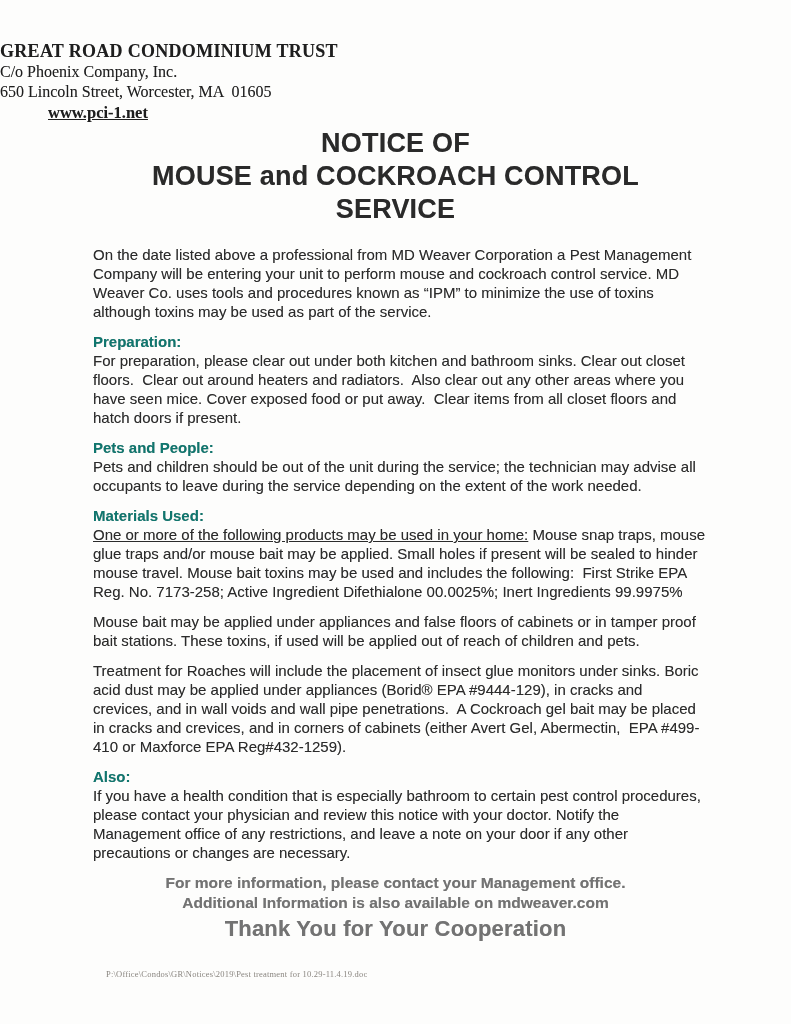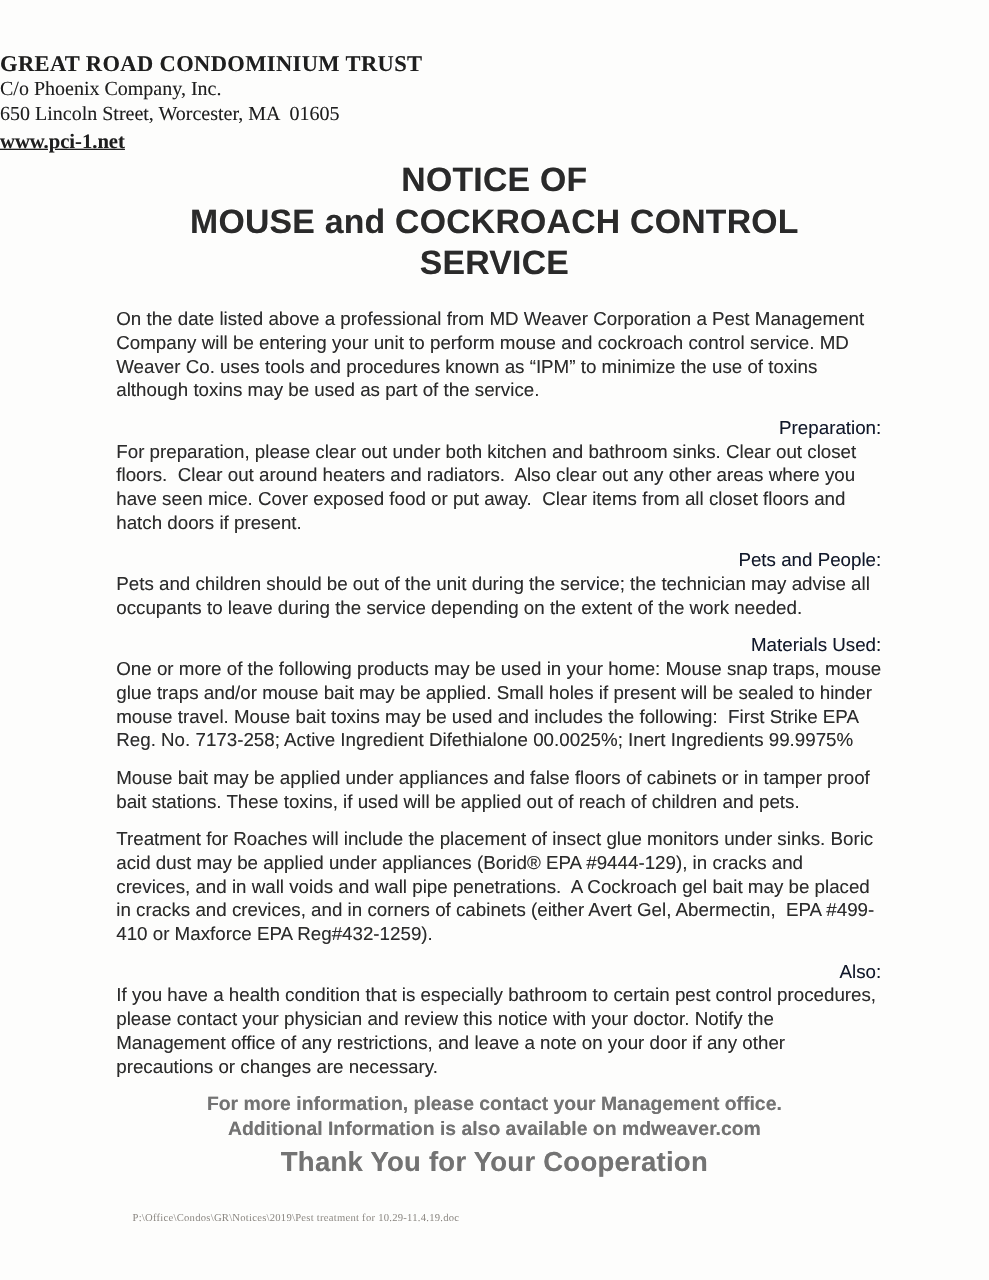--- a/index.html
+++ b/index.html
@@ -17,41 +17,41 @@
     color: #2b2b2b;
     text-shadow: 0 0 0.4px rgba(30,30,30,0.35);
     position: relative;
   }
   .letterhead {
     font-family: "Liberation Serif", serif;
     color: #1e1e1e;
   }
   .org { font-size: 18px; font-weight: 700; line-height: 22px; letter-spacing: 0.3px; }
   .lh  { font-size: 16px; line-height: 20px; white-space: pre-wrap; }
-  .webwrap { line-height: 22px; }
+  .webwrap { line-height: 22px; padding-left: 48px; }
   .web { font-size: 16.5px; font-weight: 700; text-decoration: underline; }
   .title {
     margin-top: 3px;
     text-align: center;
     font-weight: 700;
     font-size: 27px;
     line-height: 33px;
     color: #2a2a2a;
     letter-spacing: 0.2px;
   }
   .content {
     width: 612px;
     margin: 19px 0 0 93px;
     font-size: 15px;
     line-height: 19px;
   }
   .para { margin: 0; white-space: pre-wrap; }
   .block { margin-top: 11px; }
-  .h { font-weight: 400; color: #0f172a; text-align: right; }
-  .u { }
+  .h { font-weight: 700; color: #0f766e; }
+  .u { text-decoration: underline; }
   .footer {
     margin-top: 11px;
     text-align: center;
     font-weight: 700;
     color: #737373;
   }
   .f1 { font-size: 15.5px; line-height: 20px; }
   .f2 { font-size: 22px; line-height: 26px; margin-top: 3px; letter-spacing: 0.2px; }
   .path {
     position: absolute;

